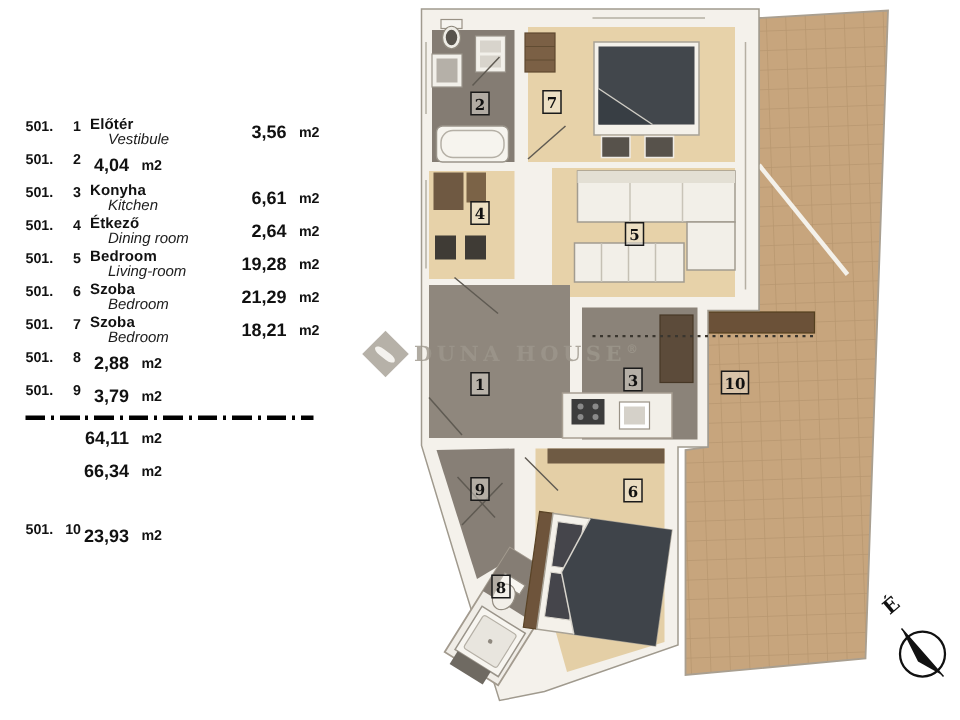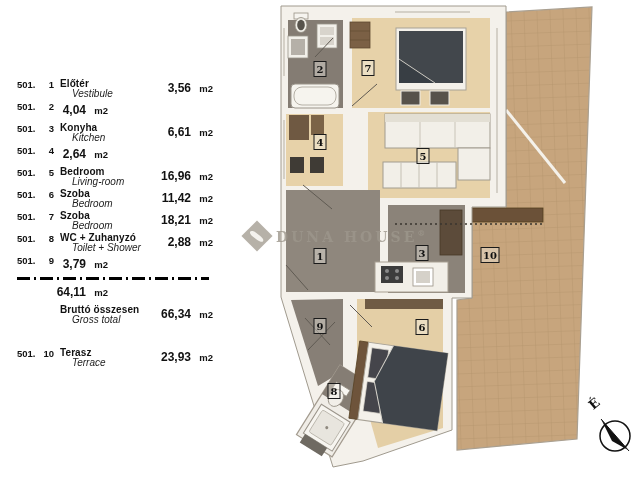--- a/index.html
+++ b/index.html
@@ -73,47 +73,51 @@
         </span>
       <span class="larea">6,61</span>
       <span class="lunit">m2</span>
     </div>
 
     <div class="lrow">
       <span class="lcode">
           <span class="c1">501.</span>
           <span class="c2">4</span>
         </span>
+      <span class="lname">
+          <b>Étkező</b>
+          <em>Dining room</em>
+        </span>
       <span class="larea">2,64</span>
       <span class="lunit">m2</span>
     </div>
 
     <div class="lrow">
       <span class="lcode">
           <span class="c1">501.</span>
           <span class="c2">5</span>
         </span>
       <span class="lname">
           <b>Bedroom</b>
           <em>Living-room</em>
         </span>
-      <span class="larea">16,96</span>
+      <span class="larea">19,28</span>
       <span class="lunit">m2</span>
     </div>
 
     <div class="lrow">
       <span class="lcode">
           <span class="c1">501.</span>
           <span class="c2">6</span>
         </span>
       <span class="lname">
           <b>Szoba</b>
           <em>Bedroom</em>
         </span>
-      <span class="larea">11,42</span>
+      <span class="larea">21,29</span>
       <span class="lunit">m2</span>
     </div>
 
     <div class="lrow">
       <span class="lcode">
           <span class="c1">501.</span>
           <span class="c2">7</span>
         </span>
       <span class="lname">
           <b>Szoba</b>
@@ -121,24 +125,20 @@
         </span>
       <span class="larea">18,21</span>
       <span class="lunit">m2</span>
     </div>
 
     <div class="lrow">
       <span class="lcode">
           <span class="c1">501.</span>
           <span class="c2">8</span>
         </span>
-      <span class="lname">
-          <b>WC + Zuhanyzó</b>
-          <em>Toilet + Shower</em>
-        </span>
       <span class="larea">2,88</span>
       <span class="lunit">m2</span>
     </div>
 
     <div class="lrow">
       <span class="lcode">
           <span class="c1">501.</span>
           <span class="c2">9</span>
         </span>
       <span class="larea">3,79</span>
@@ -154,36 +154,28 @@
         </span>
       <span class="larea">64,11</span>
       <span class="lunit">m2</span>
     </div>
 
     <div class="lrow totals">
       <span class="lcode">
           <span class="c1"></span>
           <span class="c2"></span>
         </span>
-      <span class="lname">
-          <b>Bruttó összesen</b>
-          <em>Gross total</em>
-        </span>
       <span class="larea">66,34</span>
       <span class="lunit">m2</span>
     </div>
 
     <div class="lrow" id="terrace-row">
       <span class="lcode">
           <span class="c1">501.</span>
           <span class="c2">10</span>
-        </span>
-      <span class="lname">
-          <b>Terasz</b>
-          <em>Terrace</em>
         </span>
       <span class="larea">23,93</span>
       <span class="lunit">m2</span>
     </div>
 
   </div>
 
   <svg id="plan" viewBox="0 0 377 474" width="377" height="474" xmlns="http://www.w3.org/2000/svg">
     <defs>
       <pattern id="tiles" width="13" height="13" patternUnits="userSpaceOnUse" patternTransform="rotate(-2)">

